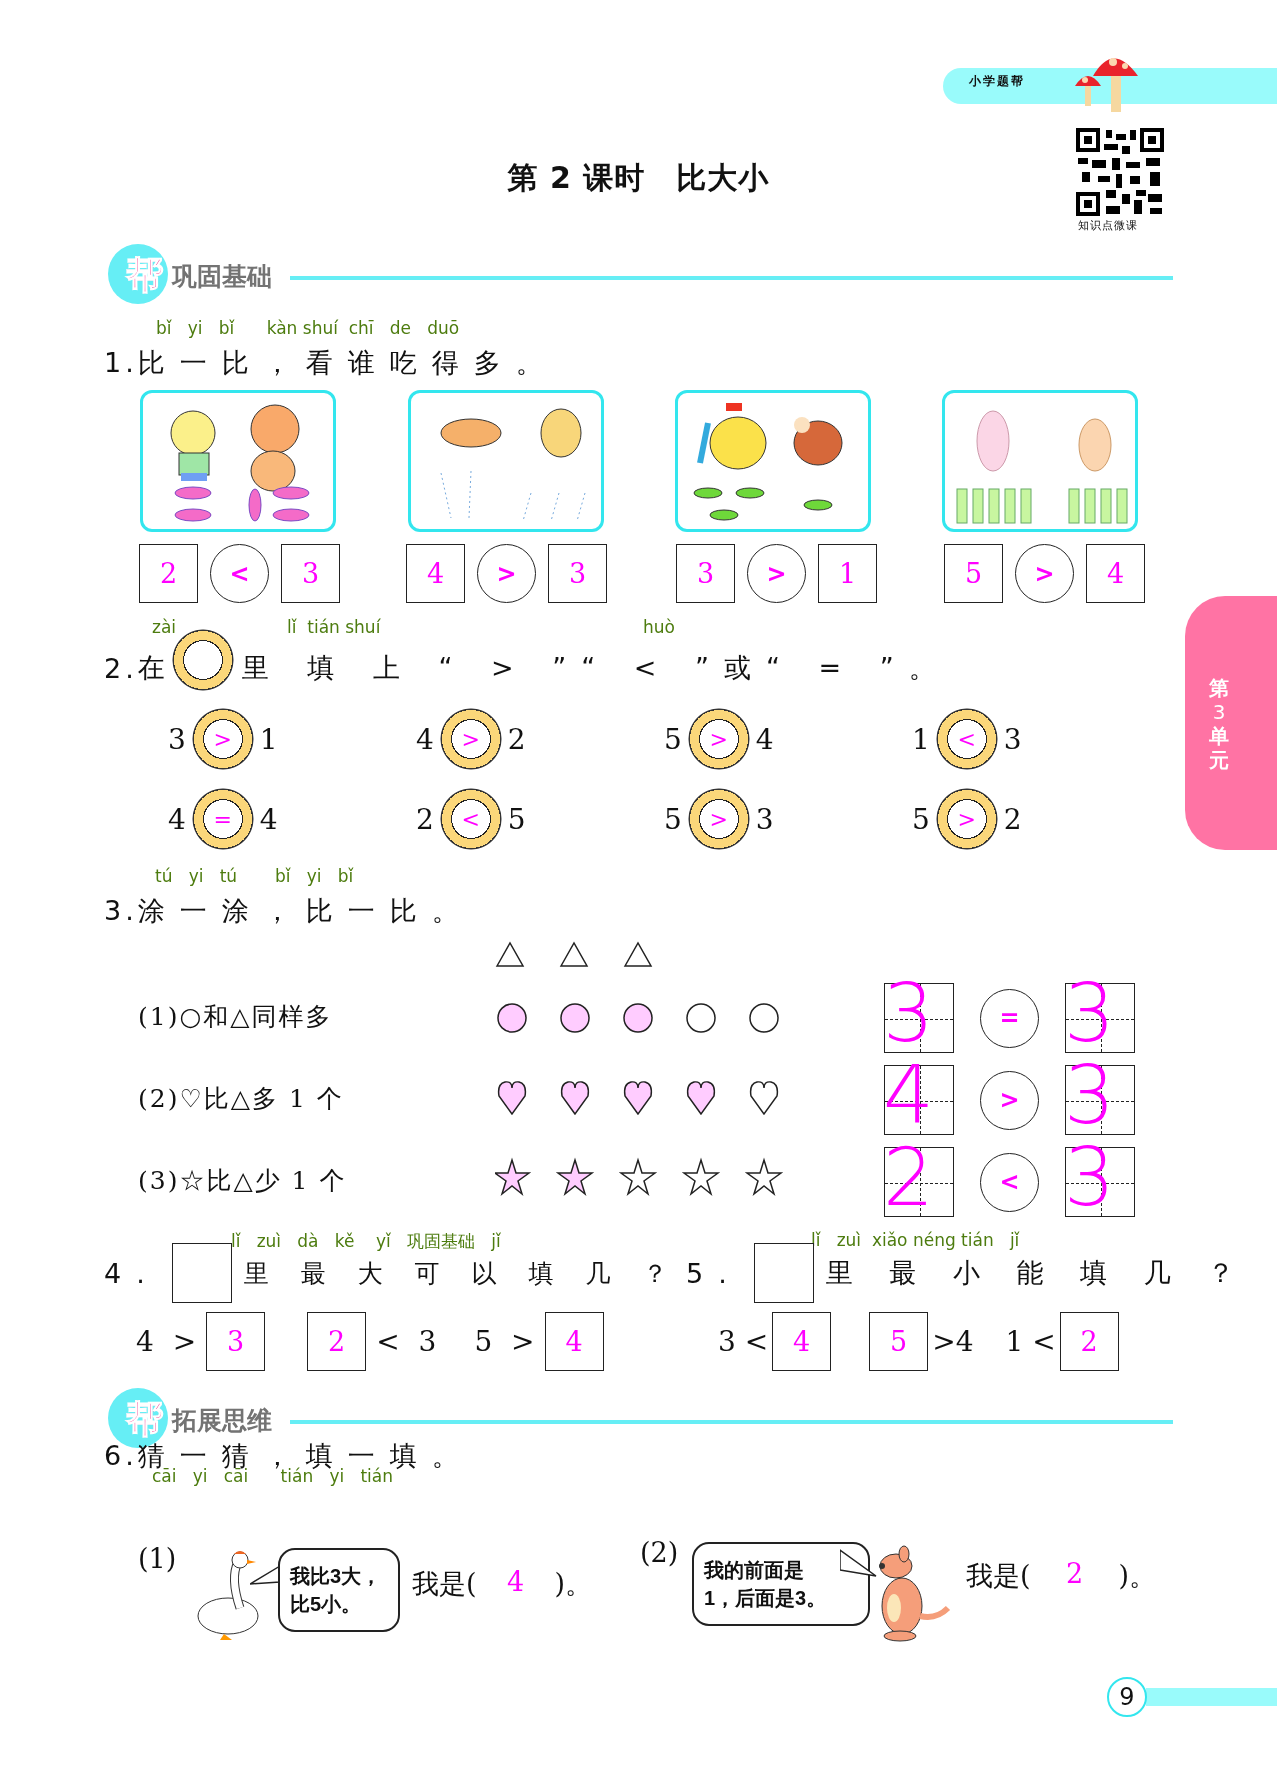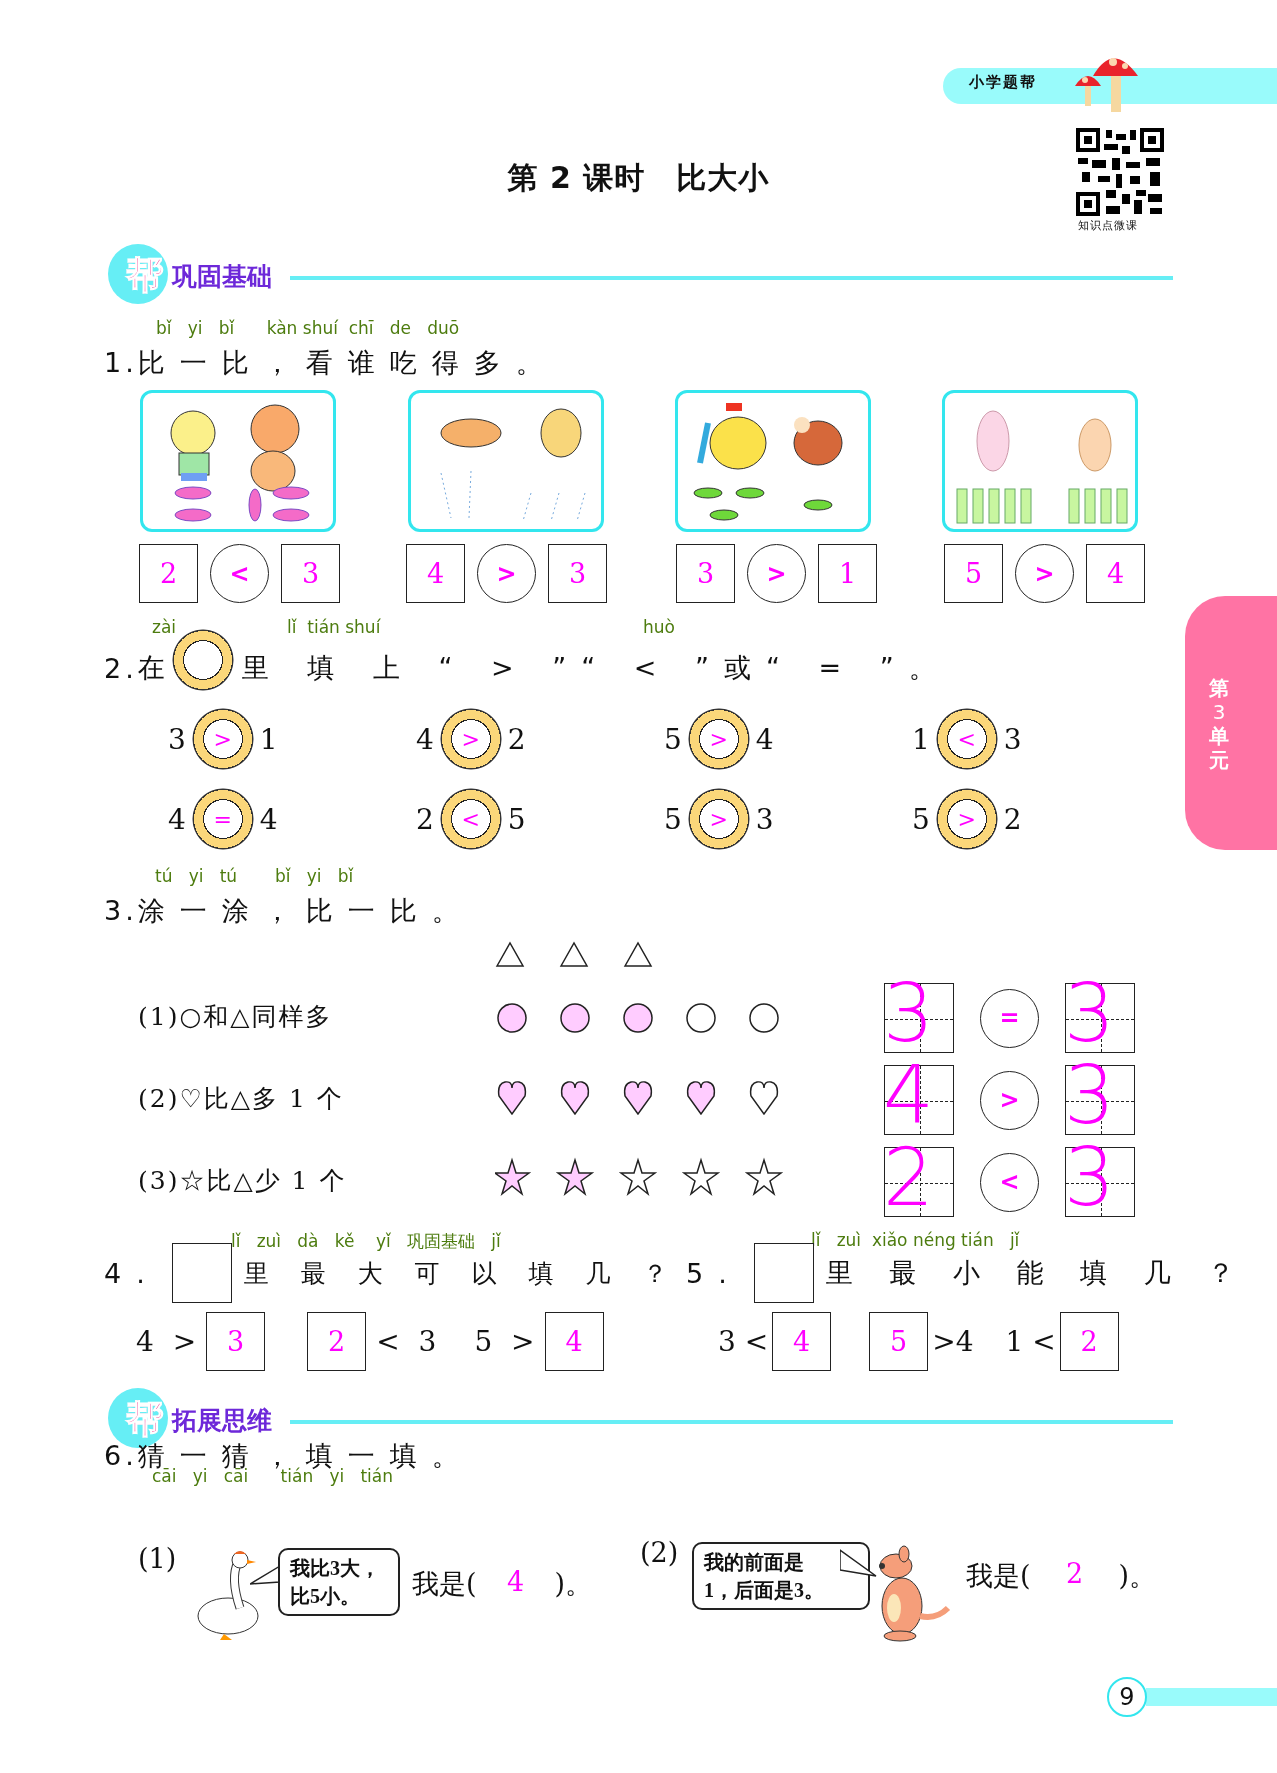--- a/index.html
+++ b/index.html
@@ -1,45 +1,45 @@
 <!DOCTYPE html>
 <html><head>
 <meta charset="utf-8">
 <style>
 *{box-sizing:border-box;margin:0;padding:0}
 body{width:1277px;height:1773px;background:#fff;position:relative;font-family:"DejaVu Serif",serif;color:#111;overflow:hidden}
 .abs{position:absolute}
 .pink{color:#ff00ff}
 
 .brand{left:943px;top:68px;width:334px;height:36px;border-radius:18px 0 0 18px;background:#99fbfb}
-.brand span{position:absolute;left:26px;top:5px;font-family:"DejaVu Sans",sans-serif;font-size:15px;font-weight:bold;letter-spacing:2px}
+.brand span{position:absolute;left:26px;top:5px;font-family:"DejaVu Sans",sans-serif;font-size:12px;font-weight:bold;letter-spacing:2px}
 .qr-label{left:1078px;top:218px;font-size:11px;letter-spacing:1px}
 .title{left:0;width:1277px;top:158px;text-align:center;font-family:"DejaVu Sans",sans-serif;font-weight:bold;font-size:30px;letter-spacing:1px}
 
 .sec{left:108px;width:1065px;height:60px}
 .sec .bubble{position:absolute;left:0;top:0;width:60px;height:60px;border-radius:50%;background:#66eef5}
 .sec .bang{position:absolute;left:18px;top:6px;font-family:"DejaVu Sans",sans-serif;font-size:38px;font-weight:bold;color:#f0177a;-webkit-text-stroke:1px #fff}
-.sec .label{position:absolute;left:64px;top:16px;font-family:"DejaVu Sans",sans-serif;font-size:25px;font-weight:bold;color:#6d28d9}
+.sec .label{position:absolute;left:64px;top:16px;font-family:"DejaVu Sans",sans-serif;font-size:25px;font-weight:bold;color:#737373}
 .sec .line{position:absolute;left:182px;top:32px;right:0;height:4px;background:#66eef5}
 
 .q{font-family:"DejaVu Sans",sans-serif;font-size:27px;letter-spacing:15px}
 .q .num{letter-spacing:4px}
 .py{font-family:"DejaVu Sans",sans-serif;font-size:17px;color:#4d7c0f;white-space:pre}
 .picbox{width:196px;height:142px;border:3px solid #33e6ee;border-radius:12px;background:#fff}
 .sq{width:59px;height:59px;border:1.5px solid #222;display:flex;align-items:center;justify-content:center;font-size:27px;color:#ff00ff;background:#fff}
 .circ{width:59px;height:59px;border:1.5px solid #222;border-radius:50%;display:flex;align-items:center;justify-content:center;font-family:"DejaVu Sans",sans-serif;font-weight:bold;font-size:24px;color:#ff00ff}
 .flower{width:62px;height:62px;border-radius:50%;background:radial-gradient(circle,#fff 0 19px,#222 19px 20px,#fbd77a 20px 29px,#333 29px 30px,transparent 31px);display:flex;align-items:center;justify-content:center;font-size:22px;color:#ff00ff}
 .cmp{font-size:28px;display:flex;align-items:center;gap:6px}
 .grid-box{width:70px;height:70px;border:1.5px solid #222;position:relative;background:#fff}
 .grid-box:before{content:"";position:absolute;left:35px;top:0;bottom:0;border-left:1.5px dashed #222}
 .grid-box:after{content:"";position:absolute;top:35px;left:0;right:0;border-top:1.5px dashed #222}
 .grid-box span{position:absolute;left:-2px;top:-10px;font-family:"DejaVu Sans",sans-serif;font-size:80px;line-height:80px;color:#ff00ff;font-weight:300;z-index:1}
 .tab{left:1185px;top:596px;width:92px;height:254px;background:#ff73a4;border-radius:40px 0 0 40px}
 .tab span{position:absolute;left:22px;top:80px;color:#fff;font-family:"DejaVu Sans",sans-serif;font-weight:bold;font-size:20px;line-height:24px;width:24px;text-align:center}
-.bubble-talk{border:2px solid #222;border-radius:10px;background:#fff;font-family:Liberation Serif, serif;font-weight:bold;font-size:20px;line-height:28px;padding:4px 10px}
+.bubble-talk{border:2px solid #222;border-radius:17px;background:#fff;font-family:Liberation Sans, sans-serif;font-weight:bold;font-size:20px;line-height:28px;padding:12px 10px}
 .pagenum{left:1107px;top:1677px;width:40px;height:40px;border:2px solid #33e6ee;border-radius:50%;background:#fff;display:flex;align-items:center;justify-content:center;font-family:"DejaVu Sans",sans-serif;font-size:24px;z-index:2}
 .pagebar{left:1146px;top:1688px;width:131px;height:18px;background:#99fbfb}
 </style>
 </head>
 <body>
 
 <div class="abs brand">
     <span>小学题帮</span>
   </div>
 <svg class="abs" style="left:1063px;top:46px" width="80" height="70">

